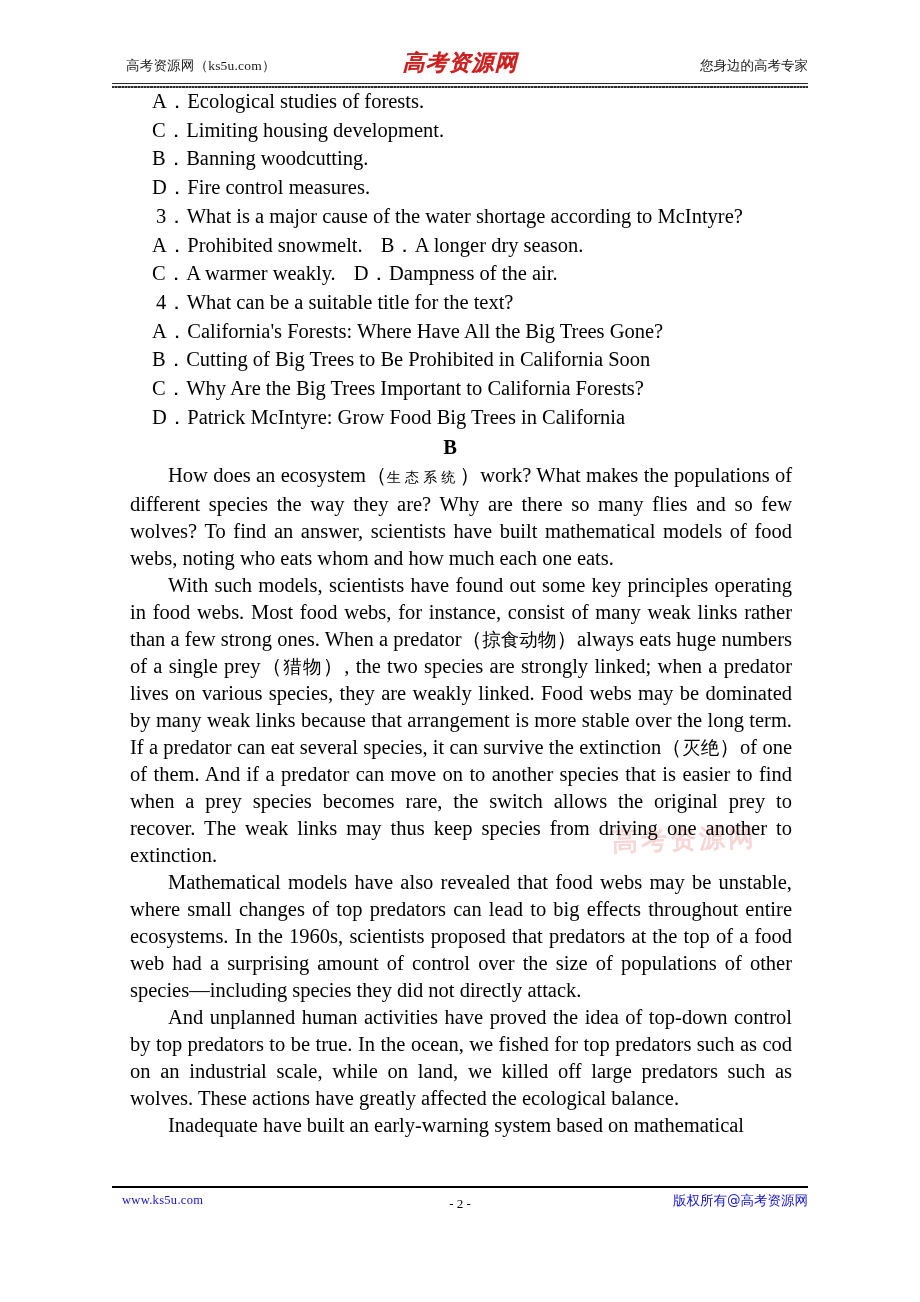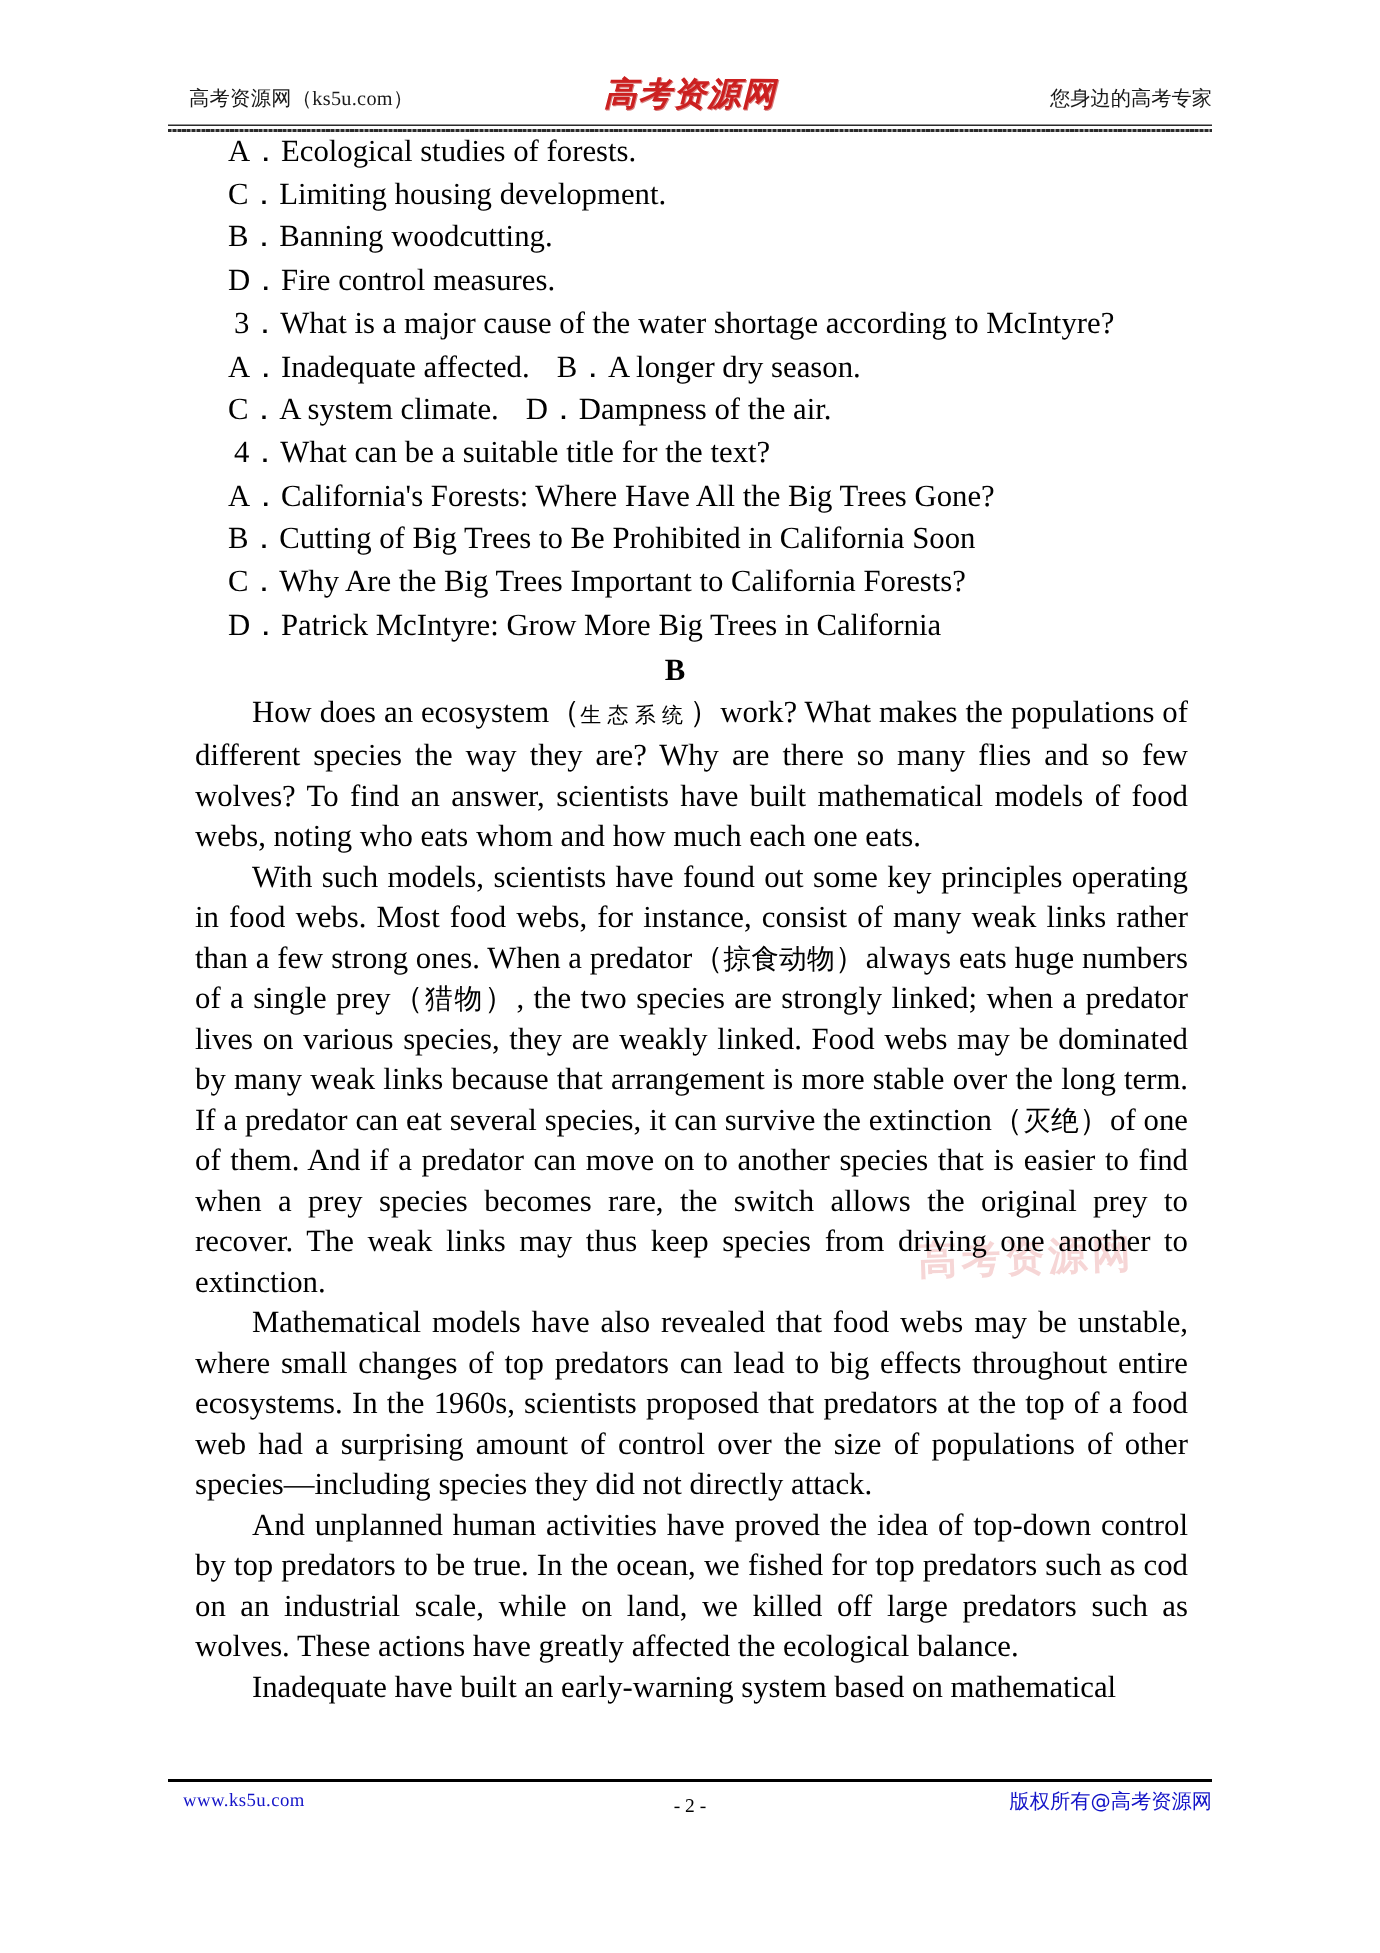--- a/index.html
+++ b/index.html
@@ -226,28 +226,28 @@
   <div class="watermark">高考资源网</div>
 
   <div class="content">
 
     <div class="opt-line">A．Ecological studies of forests.</div>
     <div class="opt-line">C．Limiting housing development.</div>
     <div class="opt-line">B．Banning woodcutting.</div>
     <div class="opt-line">D．Fire control measures.</div>
 
     <div class="q-line">3．What is a major cause of the water shortage according to McIntyre?</div>
-    <div class="opt-line"><span>A．Inadequate affected.</span><span class="opt-gap"></span><span>B．A longer dry season.</span></div>
-    <div class="opt-line"><span>C．A system climate.</span><span class="opt-gap"></span><span>D．Dampness of the air.</span></div>
+    <div class="opt-line"><span>A．Prohibited snowmelt.</span><span class="opt-gap"></span><span>B．A longer dry season.</span></div>
+    <div class="opt-line"><span>C．A warmer weakly.</span><span class="opt-gap"></span><span>D．Dampness of the air.</span></div>
 
     <div class="q-line">4．What can be a suitable title for the text?</div>
     <div class="opt-line">A．California's Forests: Where Have All the Big Trees Gone?</div>
     <div class="opt-line">B．Cutting of Big Trees to Be Prohibited in California Soon</div>
     <div class="opt-line">C．Why Are the Big Trees Important to California Forests?</div>
-    <div class="opt-line">D．Patrick McIntyre: Grow More Big Trees in California</div>
+    <div class="opt-line">D．Patrick McIntyre: Grow Food Big Trees in California</div>
 
     <div class="section-label">B</div>
 
     <p class="para"><span>How does an ecosystem（</span><span class="cn-wide">生态系统</span><span>）work? What makes the populations of different species the way they are? Why are there so many flies and so few wolves? To find an answer, scientists have built mathematical models of food webs, noting who eats whom and how much each one eats.</span></p>
 
     <p class="para"><span>With such models, scientists have found out some key principles operating in food webs. Most food webs, for instance, consist of many weak links rather than a few strong ones. When a predator（</span><span class="cn">掠食动物</span><span>）always eats huge numbers of a single prey（</span><span class="cn">猎物</span><span>）, the two species are strongly linked; when a predator lives on various species, they are weakly linked. Food webs may be dominated by many weak links because that arrangement is more stable over the long term. If a predator can eat several species, it can survive the extinction（</span><span class="cn">灭绝</span><span>）of one of them. And if a predator can move on to another species that is easier to find when a prey species becomes rare, the switch allows the original prey to recover. The weak links may thus keep species from driving one another to extinction.</span></p>
 
     <p class="para">Mathematical models have also revealed that food webs may be unstable, where small changes of top predators can lead to big effects throughout entire ecosystems. In the 1960s, scientists proposed that predators at the top of a food web had a surprising amount of control over the size of populations of other species—including species they did not directly attack.</p>
 
     <p class="para">And unplanned human activities have proved the idea of top-down control by top predators to be true. In the ocean, we fished for top predators such as cod on an industrial scale, while on land, we killed off large predators such as wolves. These actions have greatly affected the ecological balance.</p>

